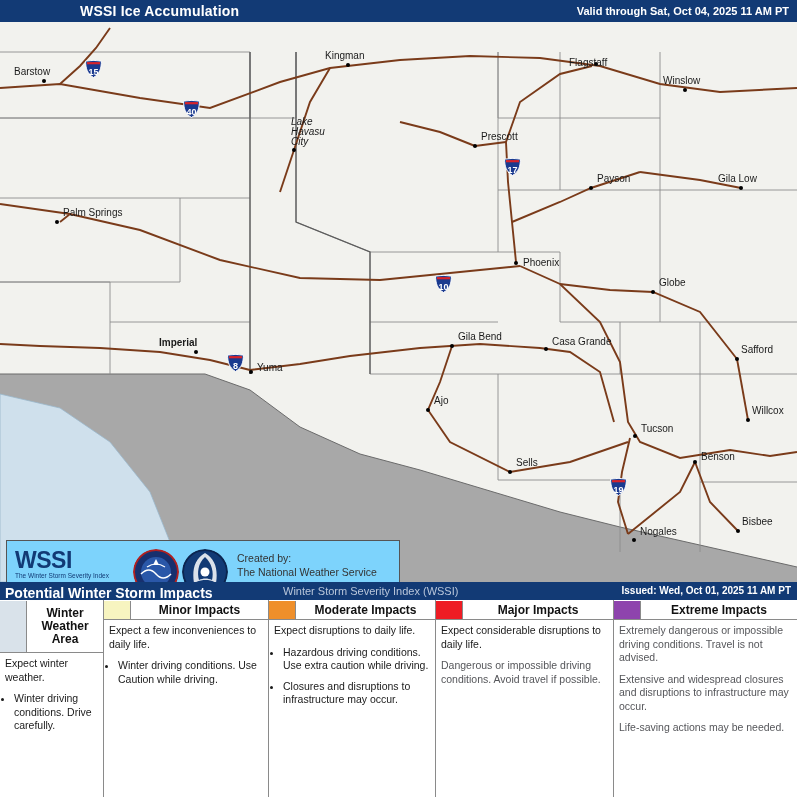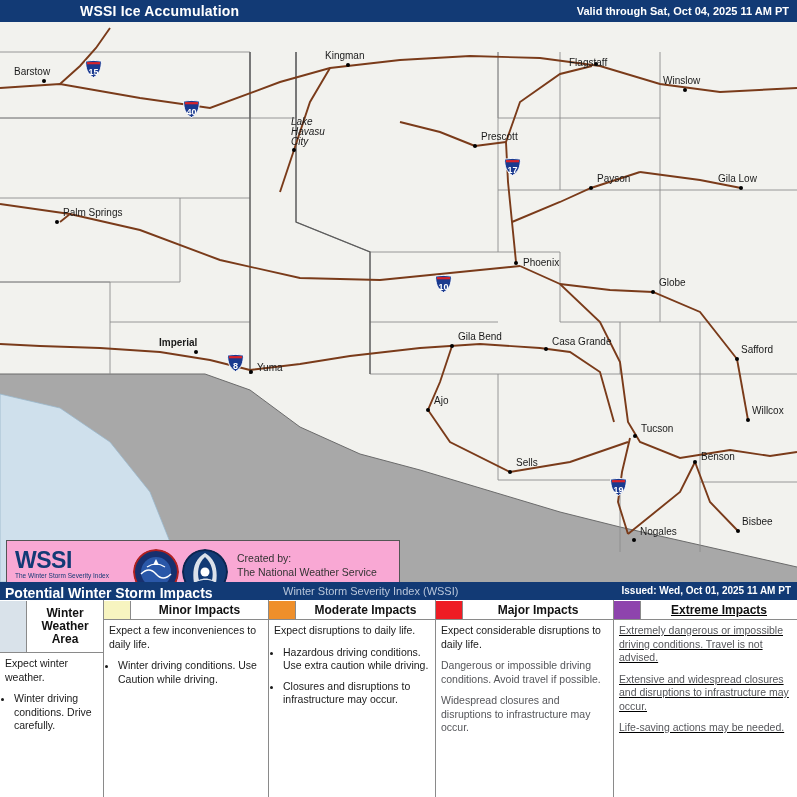--- a/index.html
+++ b/index.html
@@ -86,21 +86,21 @@
     font-size: 9px;
     font-weight: bold;
     color: #ffffff;
   }
 
   
   .logobox {
     position: absolute;
     left: 6px; top: 518px;
     width: 392px; height: 62px;
-    background: #f9a8d4;
+    background: #7dd3fc;
     border: 1px solid #555555;
   }
   .wssi-logo {
     position: absolute;
     left: 8px; top: 7px;
     width: 112px;
   }
   .wssi-logo .wtxt {
     font-size: 23px;
     font-weight: bold;
@@ -164,21 +164,21 @@
     position: relative;
     border-right: 1px solid #8a8a8a;
     box-sizing: border-box;
     padding: 0;
   }
   .lcol:last-child { border-right: none; }
   .lcol-0 { width: 104px; }
   .lcol-1 { width: 165px; }
   .lcol-2 { width: 167px; }
   .lcol-3 { width: 178px; }
-  .lcol-4 { width: 183px; text-decoration: underline; }
+  .lcol-4 { width: 183px; }
 
   .lhead {
     position: relative;
     height: 19px;
     display: flex;
     align-items: center;
     border-bottom: 1px solid #8a8a8a;
   }
   .swatch {
     width: 26px; height: 18px;
@@ -510,21 +510,20 @@
     </div>
 
     <div class="lcol lcol-3">
       <div class="lhead">
         <div class="swatch" style="background:#ee1c24"></div>
         <div class="lhtitle">Major Impacts</div>
       </div>
       <div class="lbody">
         <p>Expect considerable disruptions to daily life.</p>
         <p class="grey">Dangerous or impossible driving conditions. Avoid travel if possible.</p>
-        <p class="grey">Widespread closures and disruptions to infrastructure may occur.</p>
       </div>
     </div>
 
     <div class="lcol lcol-4">
       <div class="lhead">
         <div class="swatch" style="background:#8e44ad"></div>
         <div class="lhtitle">Extreme Impacts</div>
       </div>
       <div class="lbody">
         <p class="grey">Extremely dangerous or impossible driving conditions. Travel is not advised.</p>

